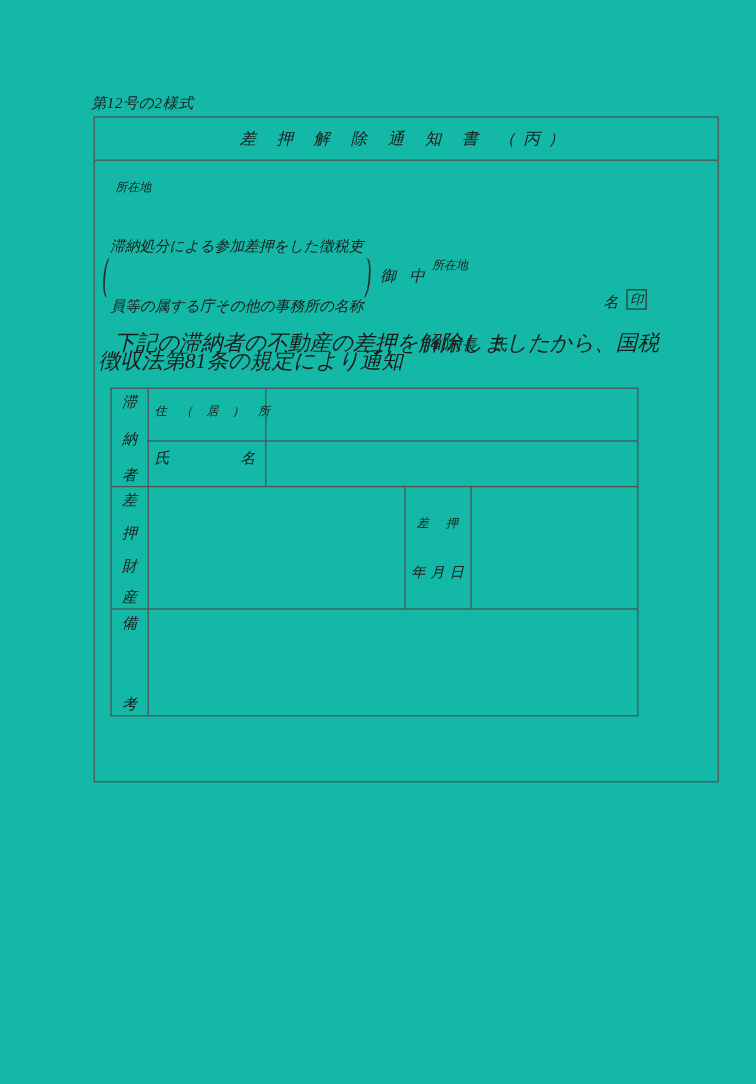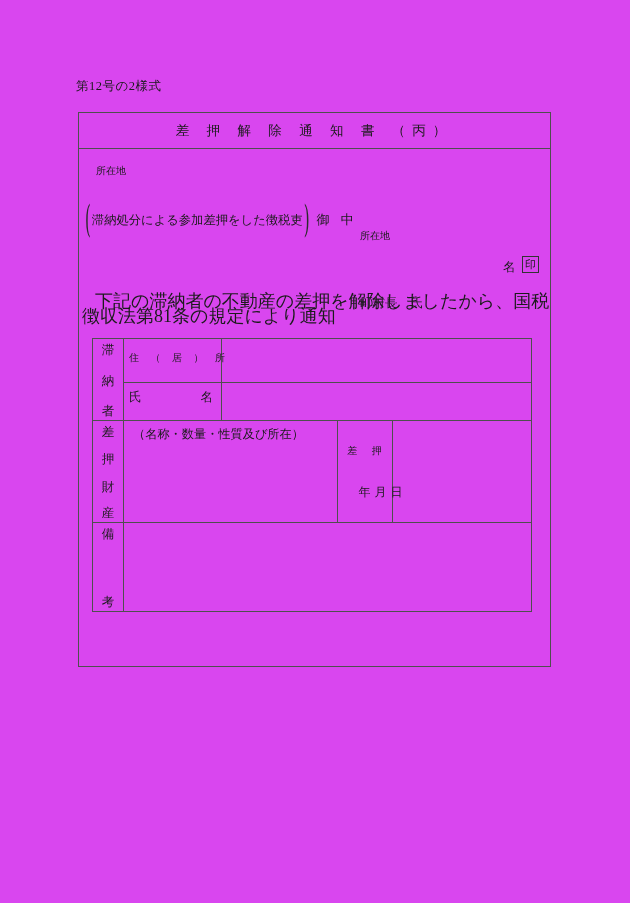--- a/index.html
+++ b/index.html
@@ -1,28 +1,29 @@
 <!DOCTYPE html>
 <html><head>
 <meta charset="utf-8">
 <style>
   html,body { margin:0; padding:0; background:#fcfcfc; }
   .sheet {
     position:relative; width:630px; height:903px;
-    background:#d946ef; overflow:hidden;
+    background:#14b8a6; overflow:hidden;
     font-family:"Liberation Serif","DejaVu Serif",serif;
     color:#1b1b1b;
+    font-style:italic;
   }
   .abs { position:absolute; }
 
   .form-number { left:76px; top:78px; font-size:12.5px; letter-spacing:0.5px; }
 
   .outer-box {
-    left:78px; top:112px; width:471px; height:553px;
-    border:1.3px solid #4f4f4f; position:absolute;
+    left:78px; top:97px; width:471px; height:553px;
+    border:1.3px solid #4f4f4f; position:absolute;padding-left:48px;
   }
 
   .title-bar {
     position:absolute; left:0; top:0; width:100%; height:35px;
     border-bottom:1.2px solid #4f4f4f;
     display:flex; align-items:center; justify-content:center;
     font-size:13.5px; letter-spacing:7px; white-space:pre;
   }
 
   .addr-label { font-size:10px; }
@@ -53,39 +54,40 @@
   .hline { position:absolute; height:0; border-top:1.2px solid #4f4f4f; }
 
   .vchar { position:absolute; left:0; width:30px; text-align:center; font-size:12.5px; }
   .cell-label { position:absolute; font-size:10px; white-space:pre; }
   .blank-cell { position:absolute; }
 
   .addr-cell-label { left:36px; top:12px; letter-spacing:1px; word-spacing:7px; }
   .name-cell-label { left:36px; top:50px; width:84px; display:flex; justify-content:space-between; font-size:12.5px; position:absolute; }
   .prop-note { left:40px; top:87px; font-size:12.2px; }
   .seize-l1 { left:244px; top:105px; width:55px; text-align:center; word-spacing:12px; }
-  .seize-l2 { left:244px; top:145px; width:55px; text-align:center; font-size:12px; word-spacing:1px;margin-left:16px; }
+  .seize-l2 { left:244px; top:145px; width:55px; text-align:center; font-size:12px; word-spacing:1px; }
 </style>
 </head>
 <body>
 
 <div class="sheet">
 
   <div class="abs form-number">第12号の2様式</div>
 
   <div class="outer-box">
 
     <div class="title-bar">差 押 解 除 通 知 書 （丙）</div>
 
     <div class="abs addr-label" style="left:17px; top:51px;">所在地</div>
 
     <div class="abs bracket-row" style="left:5px; top:66px;">
       <span class="big-paren">(</span>
       <span class="bracket-lines">
         <span style="display:block">滞納処分による参加差押をした徴税吏</span>
+        <span style="display:block">員等の属する庁その他の事務所の名称</span>
       </span>
       <span class="big-paren">)</span>
       <span class="honorific">御 中</span>
     </div>
 
     <div class="abs addr-label" style="left:281px; top:116px;">所在地</div>
     <div class="abs signer-line" style="left:281px; top:146px;margin-top:36px;">町村長 氏</div>
     <div class="abs signer-line" style="left:424px; top:146px;">名</div>
     <div class="seal-box" style="left:443px; top:143px;">印</div>
 
@@ -114,21 +116,20 @@
         <span>氏</span>
         <span>名</span>
       </div>
       <div class="blank-cell" style="left:129px; top:43px; width:309px; height:38px;"></div>
 
       <div class="vchar" style="top:85px;">差</div>
       <div class="vchar" style="top:112px;">押</div>
       <div class="vchar" style="top:140px;">財</div>
       <div class="vchar" style="top:166px;">産</div>
 
-      <div class="cell-label prop-note">（名称・数量・性質及び所在）</div>
       <div class="blank-cell" style="left:30px; top:95px; width:214px; height:88px;"></div>
 
       <div class="cell-label seize-l1">差 押</div>
       <div class="cell-label seize-l2">年 月 日</div>
       <div class="blank-cell" style="left:299px; top:81px; width:139px; height:102px;"></div>
 
       <div class="vchar" style="top:187px;">備</div>
       <div class="vchar" style="top:255px;">考</div>
       <div class="blank-cell" style="left:30px; top:183px; width:408px; height:89px;"></div>
     </div>

